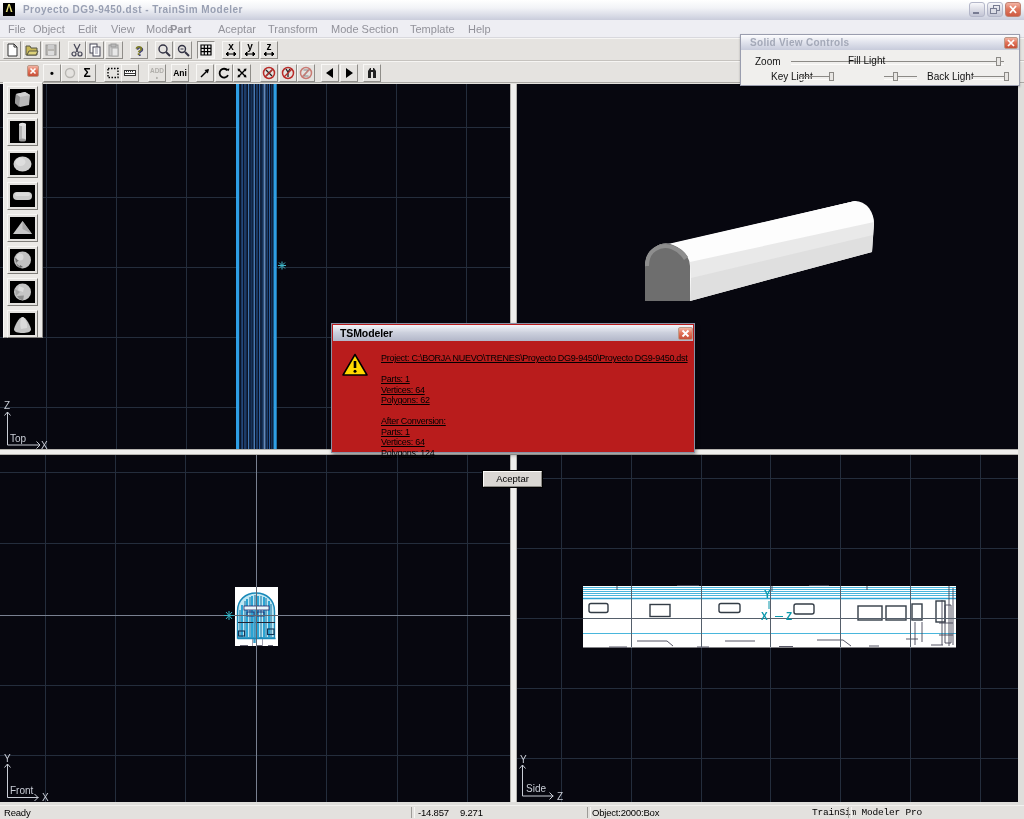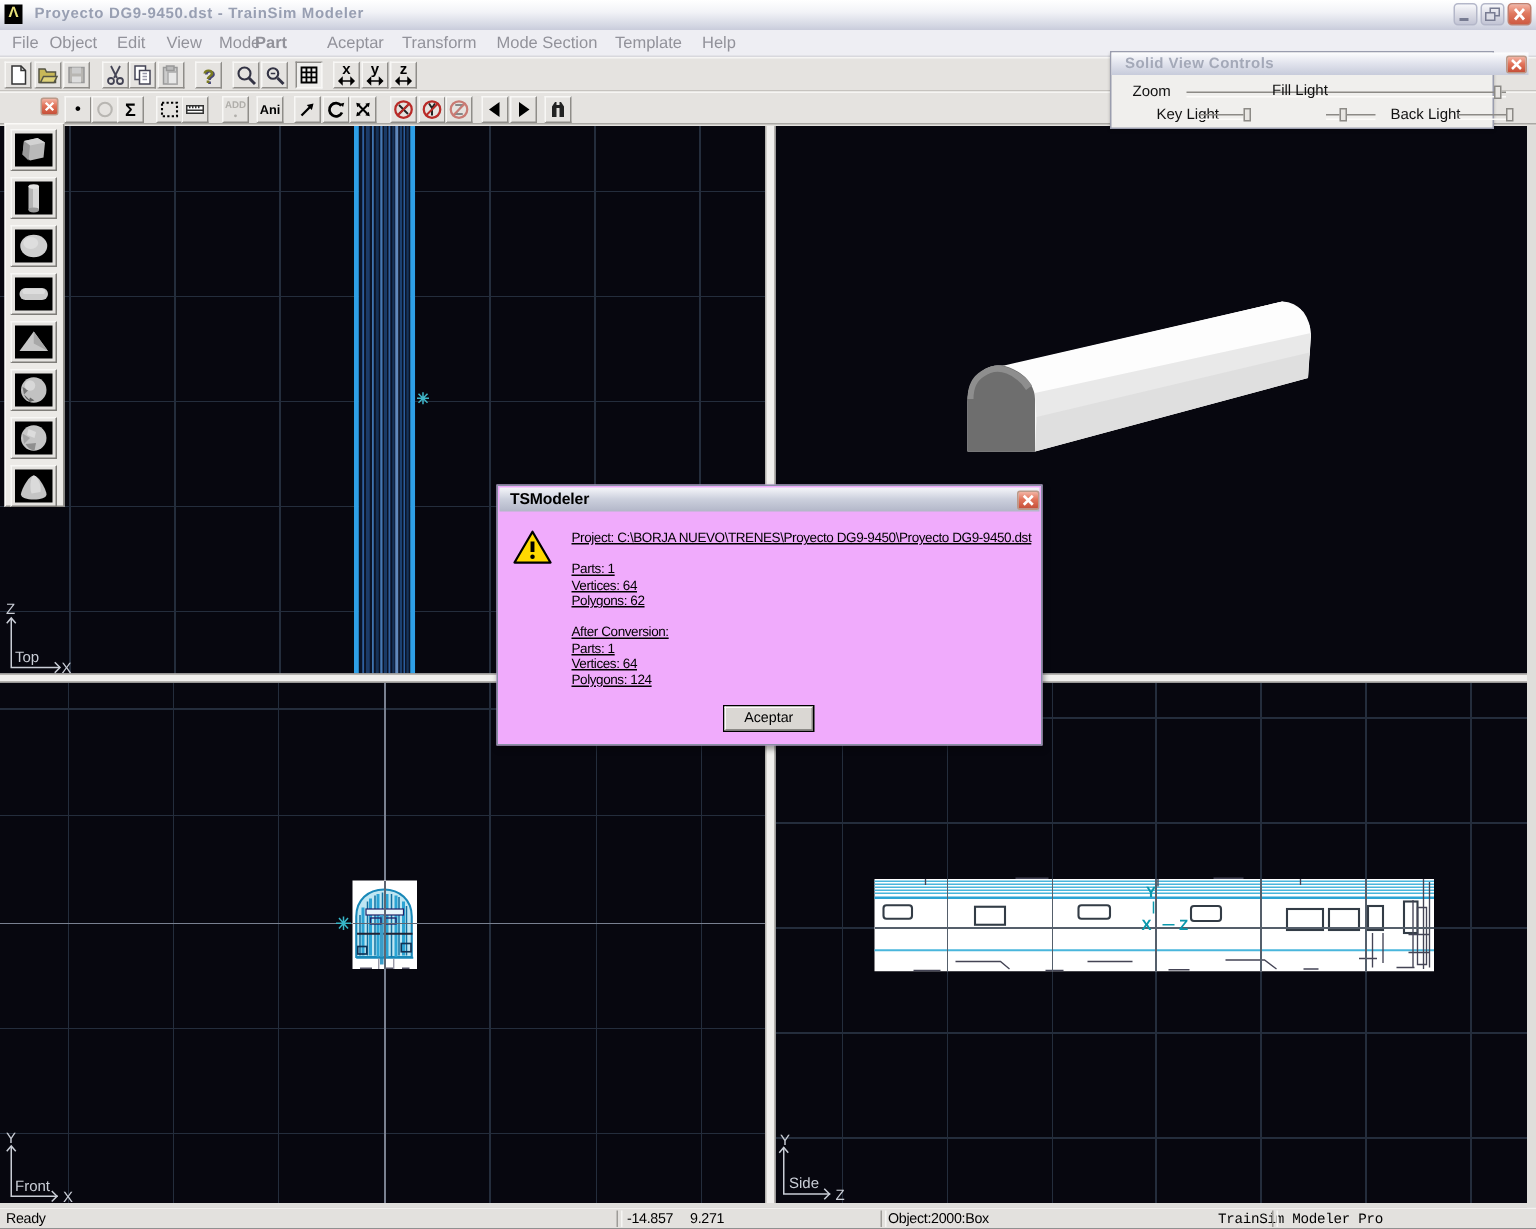--- a/index.html
+++ b/index.html
@@ -39,35 +39,35 @@
 #hsplit{left:0;top:449px;width:1024px;height:6px;background:#f0efed;
   border-top:1px solid #b5b3af;border-bottom:1px solid #b5b3af;box-sizing:border-box;}
 #bottomstrip{left:0;top:802px;width:1024px;height:3px;background:#dfdedb;}
 
 #shapepal{left:3px;top:82px;width:40px;height:256px;background:#eceae7;
   border:1px solid;border-color:#fbfaf8 #8f8d89 #8f8d89 #fbfaf8;box-sizing:border-box;}
 .sbtn{position:absolute;left:3px;width:31px;height:28px;background:#e5e3e0;
   border:1px solid;border-color:#f8f7f5 #7f7d79 #7f7d79 #f8f7f5;box-sizing:border-box;}
 .sbtn .blk{position:absolute;left:2px;top:2px;width:25px;height:22px;background:#000;}
 
-#svc{left:740px;top:34px;width:256px;height:52px;background:#f0efed;
+#svc{left:740px;top:34px;width:280px;height:52px;background:#f0efed;
   border:1px solid #9a9dae;box-sizing:border-box;box-shadow:0 1px 2px rgba(0,0,0,0.25);}
 #svctitle{left:0;top:0;width:278px;height:15px;
   background:linear-gradient(#fdfdfe,#e3e5ee 45%,#c7cbdb);}
 #svctitle b{position:absolute;left:9px;top:2px;font-size:10px;letter-spacing:0.3px;color:#a4a9b8;}
 .redx{position:absolute;border-radius:2px;
   background:linear-gradient(#f2b3a3,#e2745a 45%,#c65039);
   border:1px solid #b98;box-sizing:border-box;}
 .redx svg{position:absolute;left:0;top:0;}
 #svc .lbl{position:absolute;font-size:10px;color:#111;}
 .track{position:absolute;height:2px;border-top:1px solid #8c8a86;border-bottom:1px solid #fcfbf9;}
 .thumb{position:absolute;width:5px;height:9px;background:#e8e6e3;
   border:1px solid #8c8a86;box-sizing:border-box;}
 
-#dlg{left:331px;top:323px;width:364px;height:174px;background:#f0abfc;
+#dlg{left:331px;top:323px;width:364px;height:130px;background:#b91c1c;
   border:1px solid #8890a4;box-sizing:border-box;box-shadow:1px 2px 4px rgba(0,0,0,0.4);}
 #dlgtitle{left:1px;top:1px;width:360px;height:16px;
   background:linear-gradient(#f5f6fa,#ccd0dd 48%,#b2b6c8);}
 #dlgtitle b{position:absolute;left:7px;top:2px;font-size:10.5px;letter-spacing:-0.1px;color:#000;}
 #dlgtext{left:49px;top:29px;font-size:9px;line-height:10.55px;letter-spacing:-0.28px;color:#000;white-space:pre;text-decoration:underline;}
 #dlgbtn{left:150px;top:146px;width:61px;height:18px;background:#dad7d3;
   border:1px solid #000;box-sizing:border-box;font-size:9.5px;text-align:center;
   line-height:15px;color:#000;}
 #dlgbtn .inner{position:absolute;left:0;top:0;right:0;bottom:0;
   border:1px solid;border-color:#fdfcfa #8c8a86 #8c8a86 #fdfcfa;}

